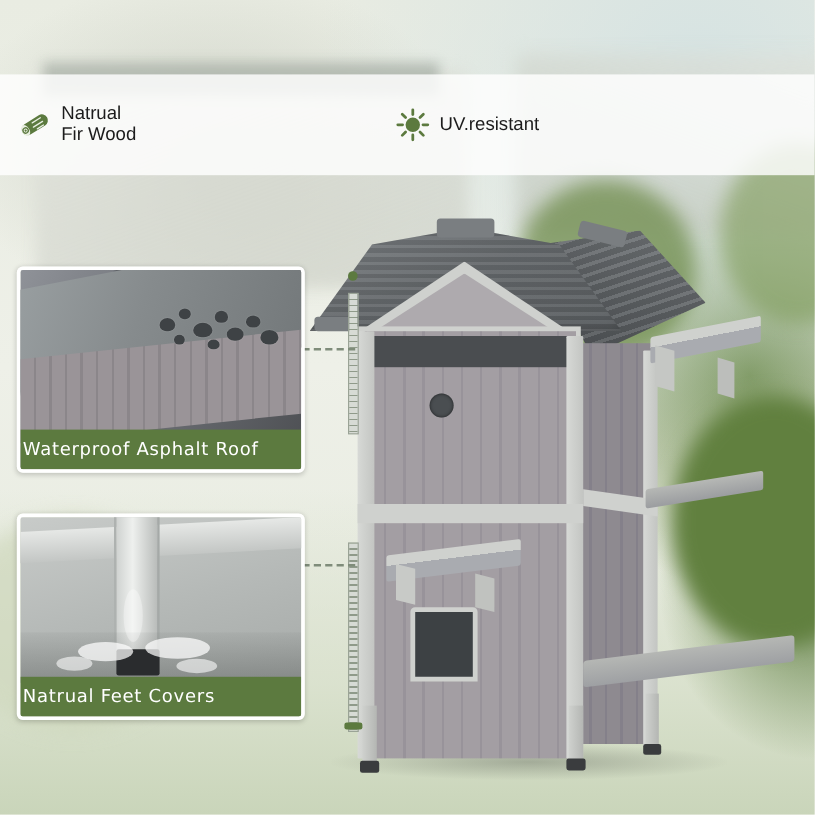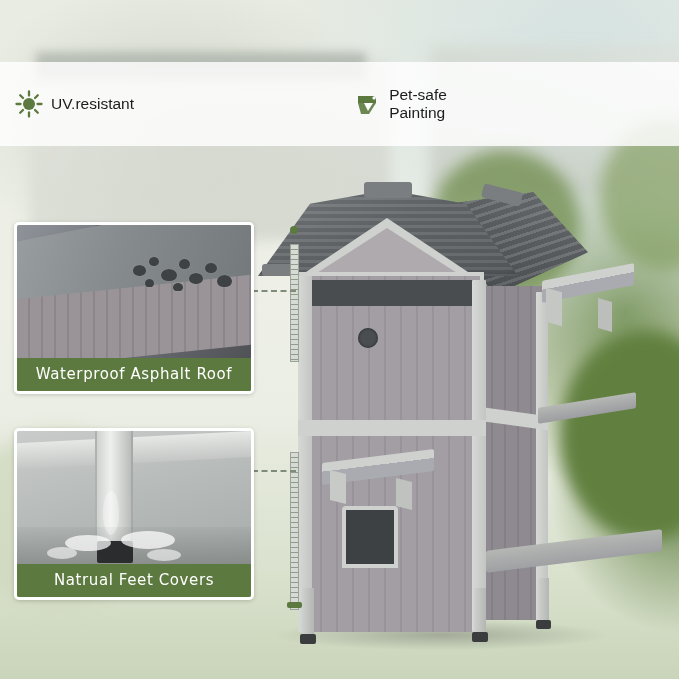--- a/index.html
+++ b/index.html
@@ -116,21 +116,21 @@
     overflow: hidden;
     box-shadow: 0 1px 4px rgba(0,0,0,0.18);
   }
   .callout .cap {
     position: absolute;
     left: 0; bottom: 0; width: 100%;
     background: #5c7a3f;
     color: #ffffff;
     font-size: 15px;
     letter-spacing: 0.6px;
-    text-align: center;
+    text-align: left;
     padding: 7px 2px 8px;
     font-family: "DejaVu Sans", sans-serif;
   }
   #callout-roof { left: 14px; top: 222px; width: 240px; height: 172px; }
   #callout-roof .img {
     position: absolute; left:0; top:0; width: 100%; height: 100%;
     background:
       linear-gradient(118deg, #8f9298 0%, #7d8086 24%, #5e6166 25%, #54565b 52%, #6b6e73 53%, #4c4e52 100%);
   }
   #callout-roof .shingle-top {
@@ -404,20 +404,34 @@
       <div class="splash" style="left:104px;top:100px;width:54px;height:18px;"></div>
       <div class="splash" style="left:30px;top:116px;width:30px;height:12px;opacity:.8;"></div>
       <div class="splash" style="left:130px;top:118px;width:34px;height:12px;opacity:.8;"></div>
       <div class="splash" style="left:86px;top:60px;width:16px;height:44px;opacity:.45;"></div>
     </div>
     <div class="cap">Natrual  Feet  Covers</div>
   </div>
 
   <div class="feature-strip">
 
+    <div class="feature">
+      <span class="f-icon">
+        <svg width="30" height="30" viewBox="0 0 30 30">
+          <g transform="rotate(-32 15 15)">
+            <rect x="3" y="10" width="24" height="10" rx="5" fill="#5c7a3f"></rect>
+            <ellipse cx="6" cy="15" rx="3.2" ry="5" fill="#e9efe2"></ellipse>
+            <circle cx="6" cy="15" r="2.2" fill="none" stroke="#5c7a3f" stroke-width="1.1"></circle>
+            <circle cx="6" cy="15" r="0.9" fill="#5c7a3f"></circle>
+            <path d="M14 12.5h8M13 16h9M15 19h6" stroke="#e9efe2" stroke-width="1.1" stroke-linecap="round"></path>
+          </g>
+        </svg>
+      </span>
+      <span class="f-label"><span>Natrual</span><br><span>Fir Wood</span></span>
+    </div>
 
 
     <div class="feature wide">
       <span class="f-icon">
         <svg width="30" height="30" viewBox="0 0 30 30">
           <circle cx="15" cy="15" r="6" fill="#5c7a3f"></circle>
           <g stroke="#5c7a3f" stroke-width="2.3" stroke-linecap="round">
             <line x1="15" y1="2.5" x2="15" y2="6.5"></line>
             <line x1="15" y1="23.5" x2="15" y2="27.5"></line>
             <line x1="2.5" y1="15" x2="6.5" y2="15"></line>
@@ -425,28 +439,17 @@
             <line x1="6.2" y1="6.2" x2="9" y2="9"></line>
             <line x1="21" y1="21" x2="23.8" y2="23.8"></line>
             <line x1="23.8" y1="6.2" x2="21" y2="9"></line>
             <line x1="9" y1="21" x2="6.2" y2="23.8"></line>
           </g>
         </svg>
       </span>
       <span class="f-label">UV.resistant</span>
     </div>
 
-    <div class="feature">
-      <span class="f-icon">
-        <svg width="30" height="30" viewBox="0 0 30 30">
-          <path d="M6 7 h14 a4 4 0 0 1 4 4 v3 H6 Z" fill="#5c7a3f"></path>
-          <path d="M6 14 h18 l-7 11 H9 Z" fill="#5c7a3f" opacity="0.9"></path>
-          <path d="M12 14 L21 14 L16 22 Z" fill="#ffffff"></path>
-          <circle cx="22" cy="9" r="1.6" fill="#ffffff"></circle>
-        </svg>
-      </span>
-      <span class="f-label"><span>Pet-safe</span><br><span>Painting</span></span>
-    </div>
 
   </div>
 
 
 </div>
 
 </body></html>

